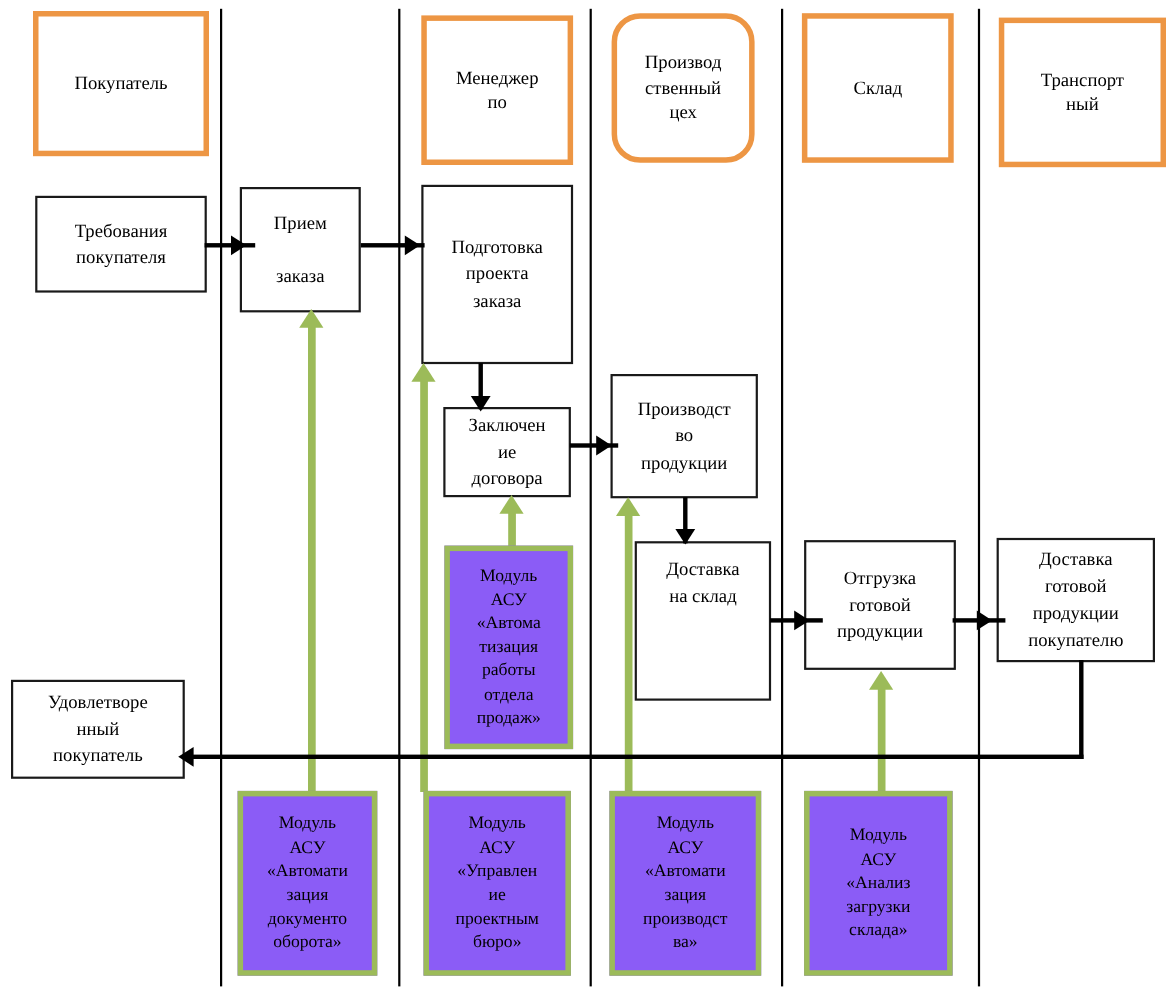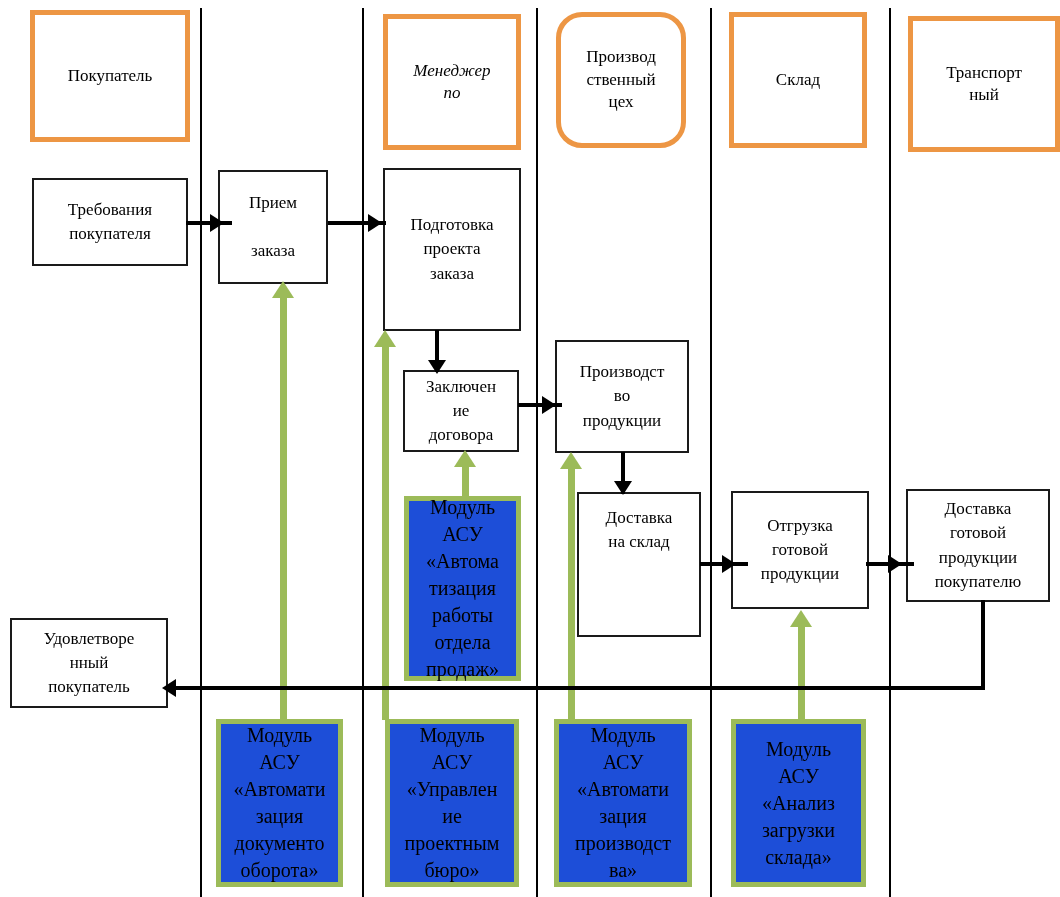--- a/index.html
+++ b/index.html
@@ -47,26 +47,26 @@
     text-align: center;
     font-size: 17px;
     line-height: 1.42;
     color: #000000;
     padding: 2px 5px;
   }
   .module-box {
     position: absolute;
     box-sizing: border-box;
     border: 5px solid #9CBB59;
-    background: #1d4ed8;
+    background: #8b5cf6;
     display: flex;
     align-items: center;
     justify-content: center;
     text-align: center;
-    font-size: 20px;
+    font-size: 16px;
     line-height: 1.35;
     color: #000000;
     padding: 2px 4px;
     z-index: 4;
   }
   .conn {
     position: absolute;
     background: #000000;
     z-index: 2;
   }
@@ -117,21 +117,21 @@
 
   <div class="lane-divider" style="left:200px;"></div>
   <div class="lane-divider" style="left:362px;"></div>
   <div class="lane-divider" style="left:536px;"></div>
   <div class="lane-divider" style="left:710px;"></div>
   <div class="lane-divider" style="left:889px;"></div>
 
   <div class="lane-header" style="left:30px;  top:10px; width:160px; height:132px;">
     <span class="txt">Покупатель</span>
   </div>
-  <div class="lane-header" style="left:383px; top:14px; width:138px; height:136px;font-style:italic;">
+  <div class="lane-header" style="left:383px; top:14px; width:138px; height:136px;">
     <span class="txt">Менеджер<br>по</span>
   </div>
   <div class="lane-header" style="left:556px; top:12px; width:130px; height:136px;border-radius:26px;">
     <span class="txt">Производ<br>ственный<br>цех</span>
   </div>
   <div class="lane-header" style="left:729px; top:12px; width:138px; height:136px;">
     <span class="txt">Склад</span>
   </div>
   <div class="lane-header" style="left:908px; top:16px; width:152px; height:136px;">
     <span class="txt">Транспорт<br>ный</span>

